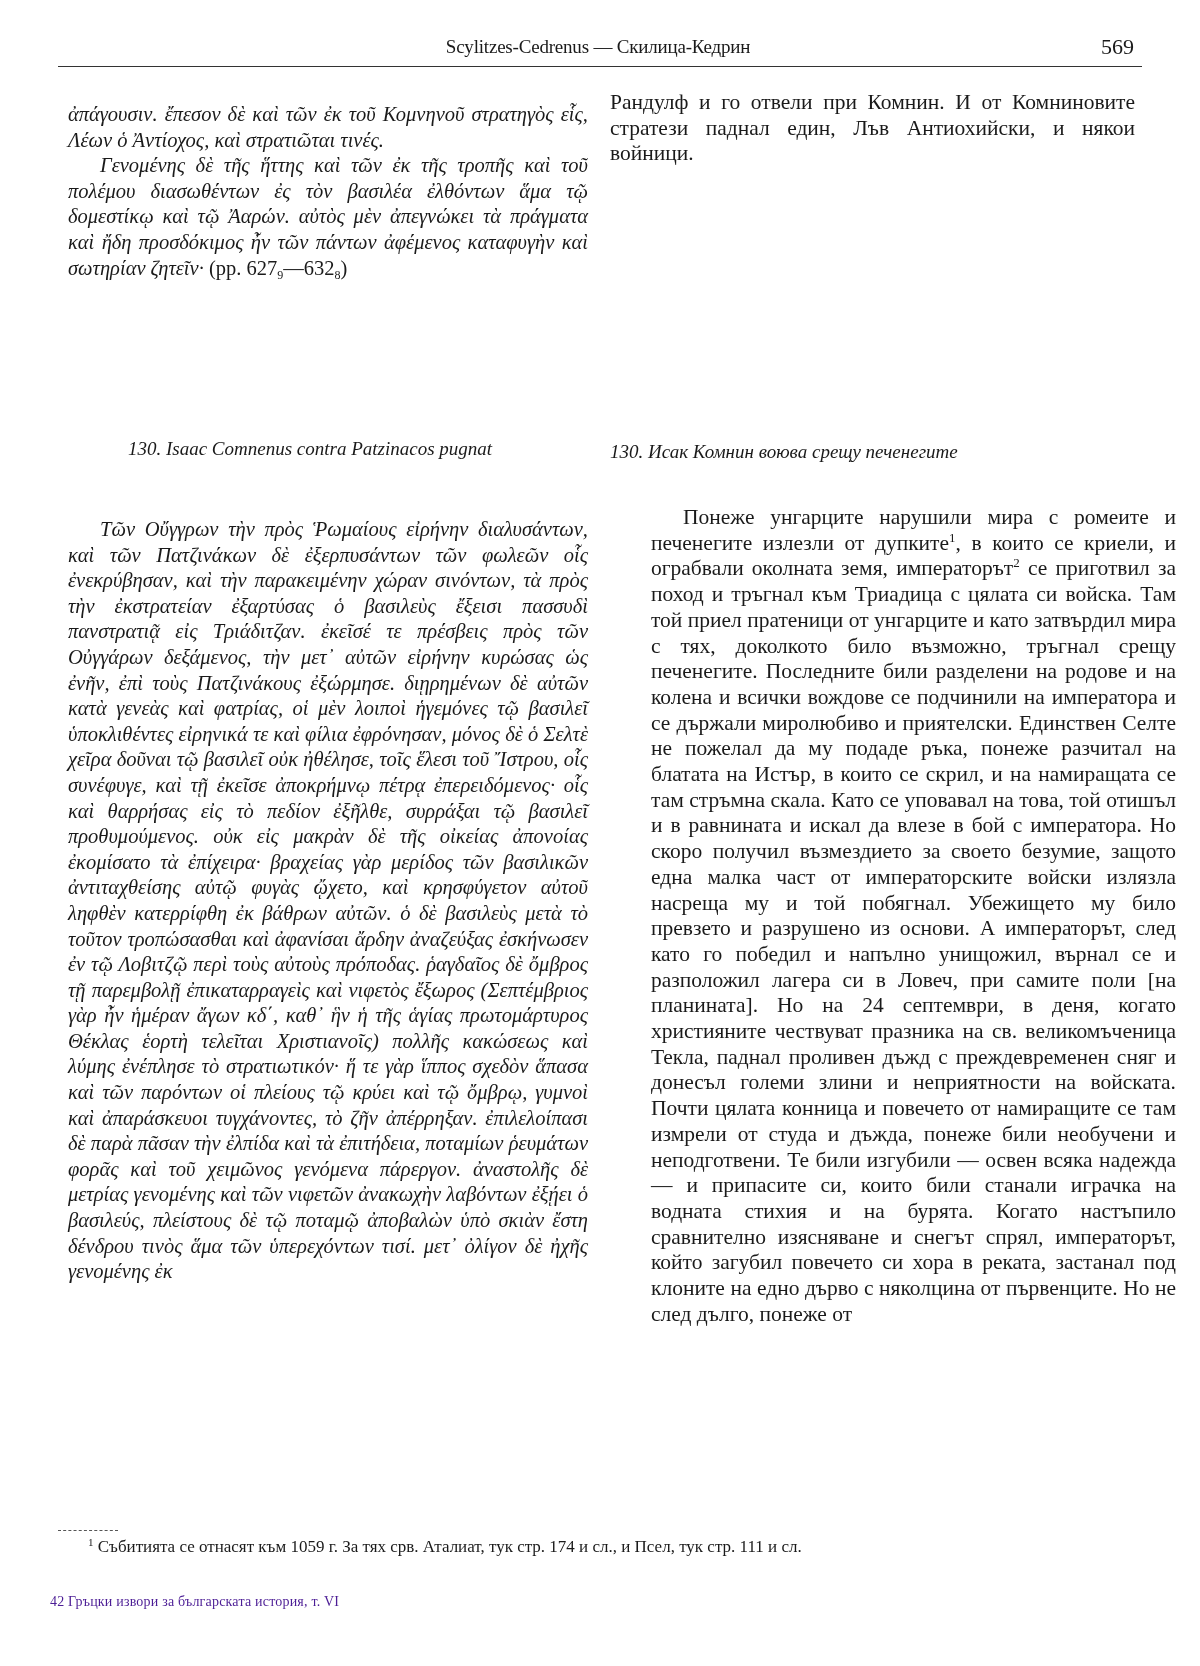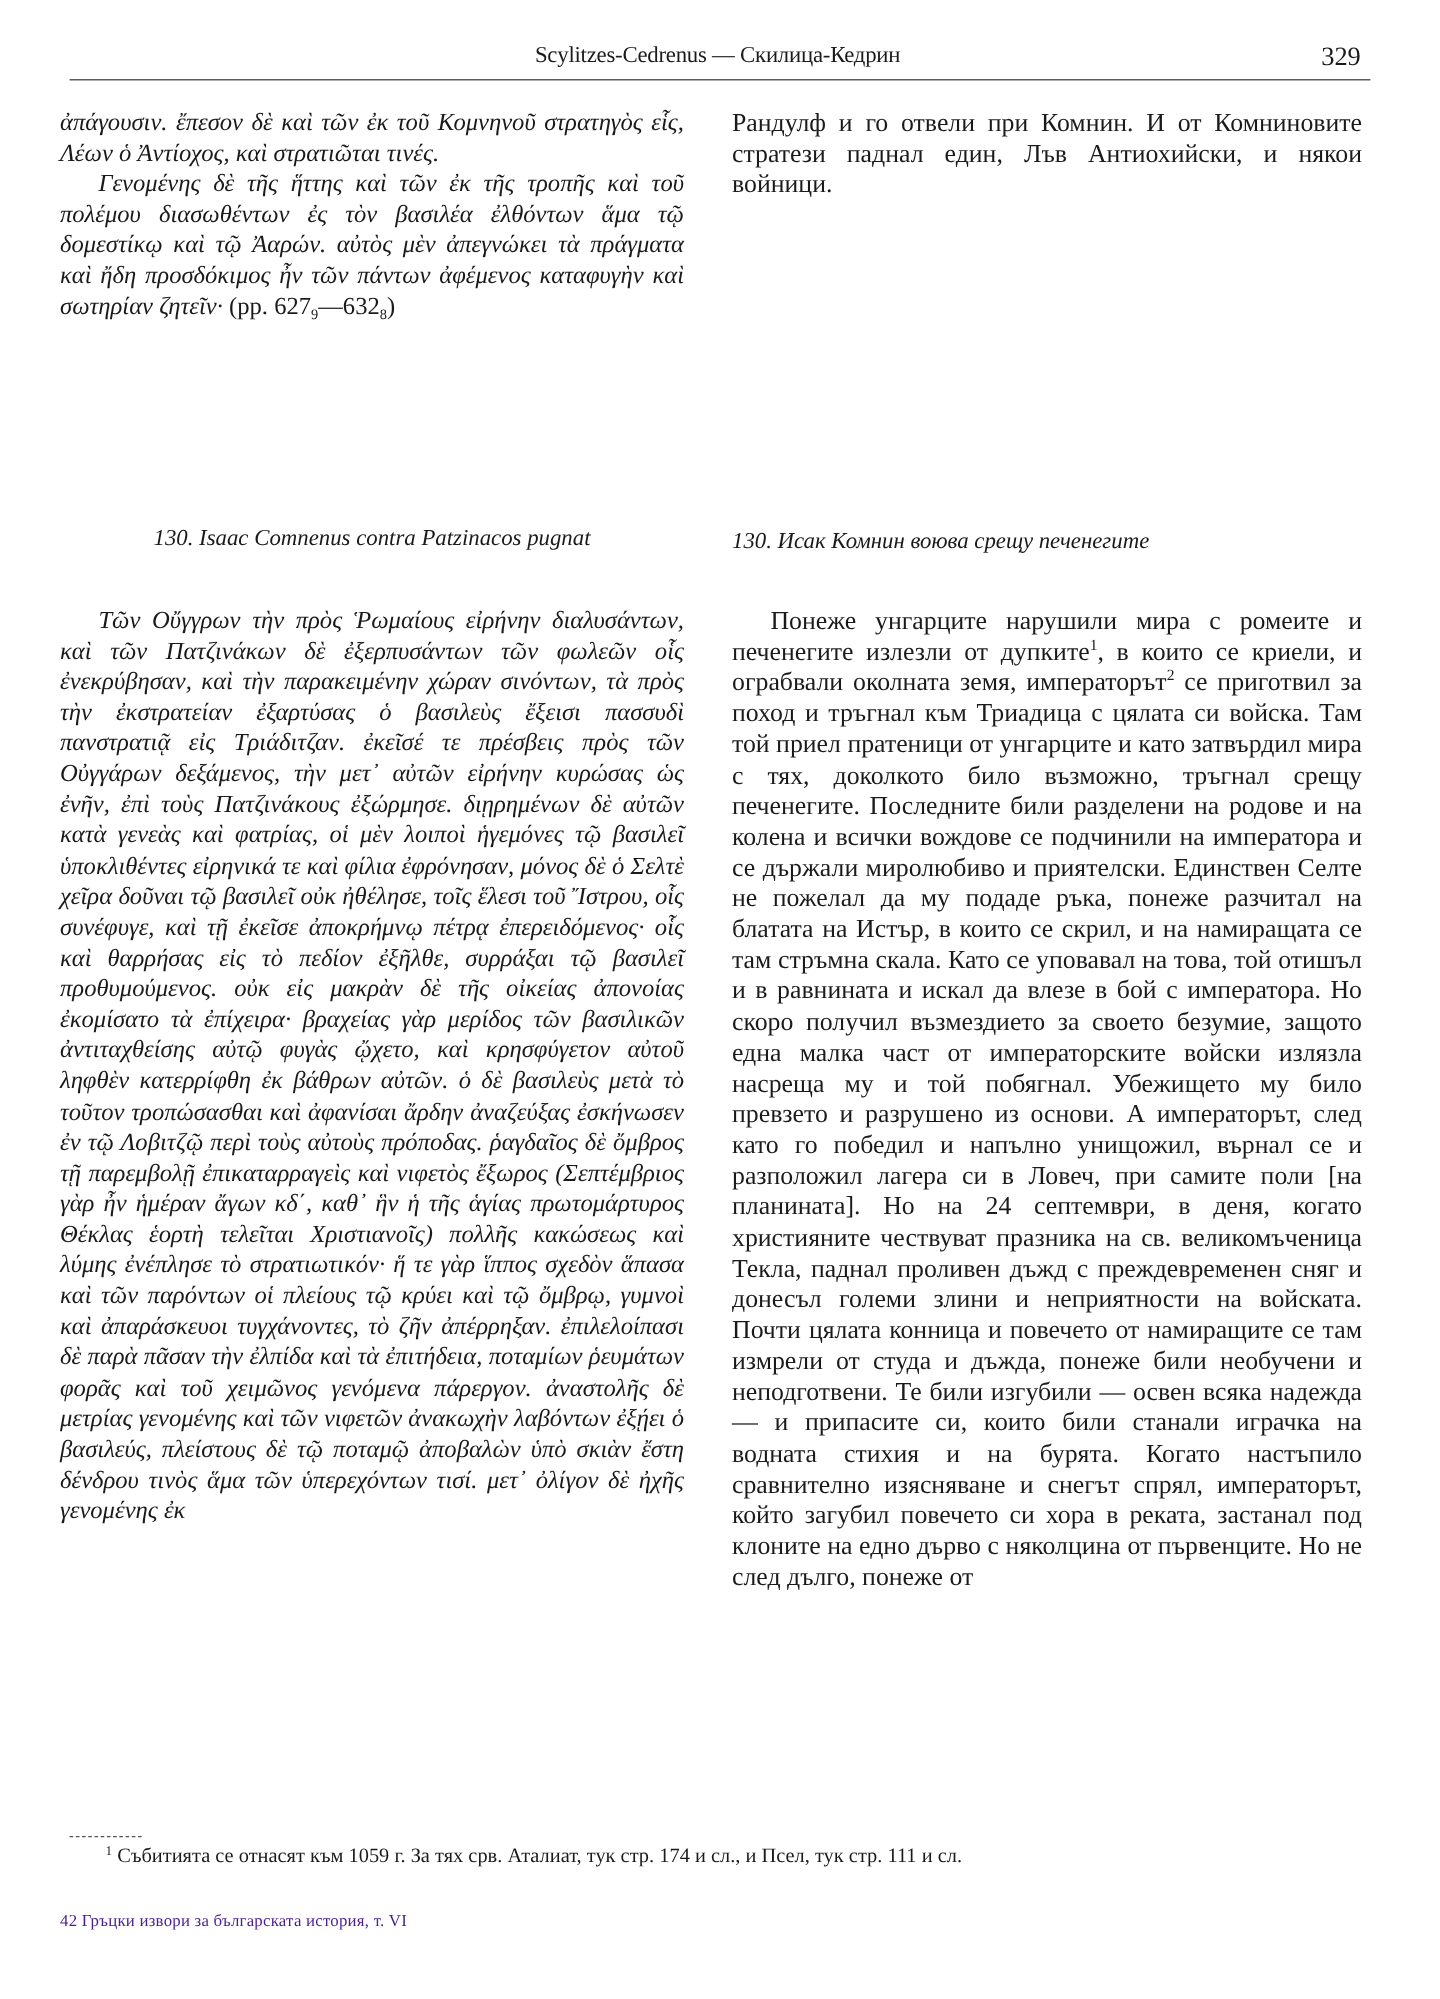--- a/index.html
+++ b/index.html
@@ -15,59 +15,59 @@
       font-size: 19px; letter-spacing: -0.2px;
     }
     .page-num {
       position: absolute; right: 4px; top: 4px; font-size: 22px;
     }
     .head-rule {
       position: absolute; left: 58px; top: 66px; width: 1084px; height: 0;
       border-top: 1.5px solid #333;
     }
     .col { position: absolute; text-align: justify; }
-    .col-greek { left: 50px; width: 520px; font-style: italic; font-size: 20.5px; line-height: 25.6px; }
+    .col-greek { left: 68px; width: 520px; font-style: italic; font-size: 20.5px; line-height: 25.6px; margin-top: 12px; }
     .col-bg { left: 610px; width: 525px; font-size: 21.5px; line-height: 25.7px; }
     .col p { margin: 0; text-indent: 0; }
     .col p.indent { text-indent: 32px; }
     .ref-normal { font-style: normal; }
     .sub { font-size: 12px; vertical-align: -4px; }
     .sup { font-size: 13px; vertical-align: 8px; line-height: 0; }
 
     .sec-top-gr { top: 90px; }
     .sec-top-bg { top: 90px; }
 
     .heading {
       position: absolute; font-style: italic; font-size: 19px; line-height: 26px;
       text-align: center;
     }
     .heading-la { left: 60px; width: 500px; top: 436px; }
     .heading-bg { left: 610px; width: 525px; top: 439px; text-align: left; }
 
     .sec-main-gr { top: 505px; }
-    .sec-main-bg { top: 505px; }
+    .sec-main-bg { top: 505px; margin-left: 41px; }
 
     .foot-rule {
       position: absolute; left: 58px; top: 1530px; width: 60px; border-top: 1px dashed #555;
     }
     .footnotes {
       position: absolute; left: 50px; top: 1537px; width: 1090px; font-size: 17px; line-height: 20px;
     }
     .footnotes .fn1 { text-indent: 38px; }
     .fn-mark { font-size: 11px; vertical-align: 6px; line-height: 0; }
     .signature {
       position: absolute; left: 50px; top: 1594px; font-size: 14px; letter-spacing: 0.2px; color: #4c1d95;
     }
   </style>
 </head>
 <body>
 
 <div class="running-head">
   <div class="running-title">Scylitzes-Cedrenus — Скилица-Кедрин</div>
-  <div class="page-num">329</div>
+  <div class="page-num">569</div>
 </div>
 <div class="head-rule"></div>
 
 <div class="col col-greek sec-top-gr">
   <p>ἀπάγουσιν. ἔπεσον δὲ καὶ τῶν ἐκ τοῦ Κομνηνοῦ στρατηγὸς εἷς, Λέων ὁ Ἀντίοχος, καὶ στρατιῶται τινές.</p>
   <p class="indent"><span>Γενομένης δὲ τῆς ἥττης καὶ τῶν ἐκ τῆς τροπῆς καὶ τοῦ πολέμου διασωθέντων ἐς τὸν βασιλέα ἐλθόντων ἅμα τῷ δομεστίκῳ καὶ τῷ Ἀαρών. αὐτὸς μὲν ἀπεγνώκει τὰ πράγματα καὶ ἤδη προσδόκιμος ἦν τῶν πάντων ἀφέμενος καταφυγὴν καὶ σωτηρίαν ζητεῖν·</span> <span class="ref-normal"><span>(pp. 627</span><span class="sub">9</span><span>—632</span><span class="sub">8</span><span>)</span></span></p>
 </div>
 
 <div class="col col-bg sec-top-bg">
   <p>Рандулф и го отвели при Комнин. И от Комниновите стратези паднал един, Лъв Антиохийски, и някои войници.</p>

